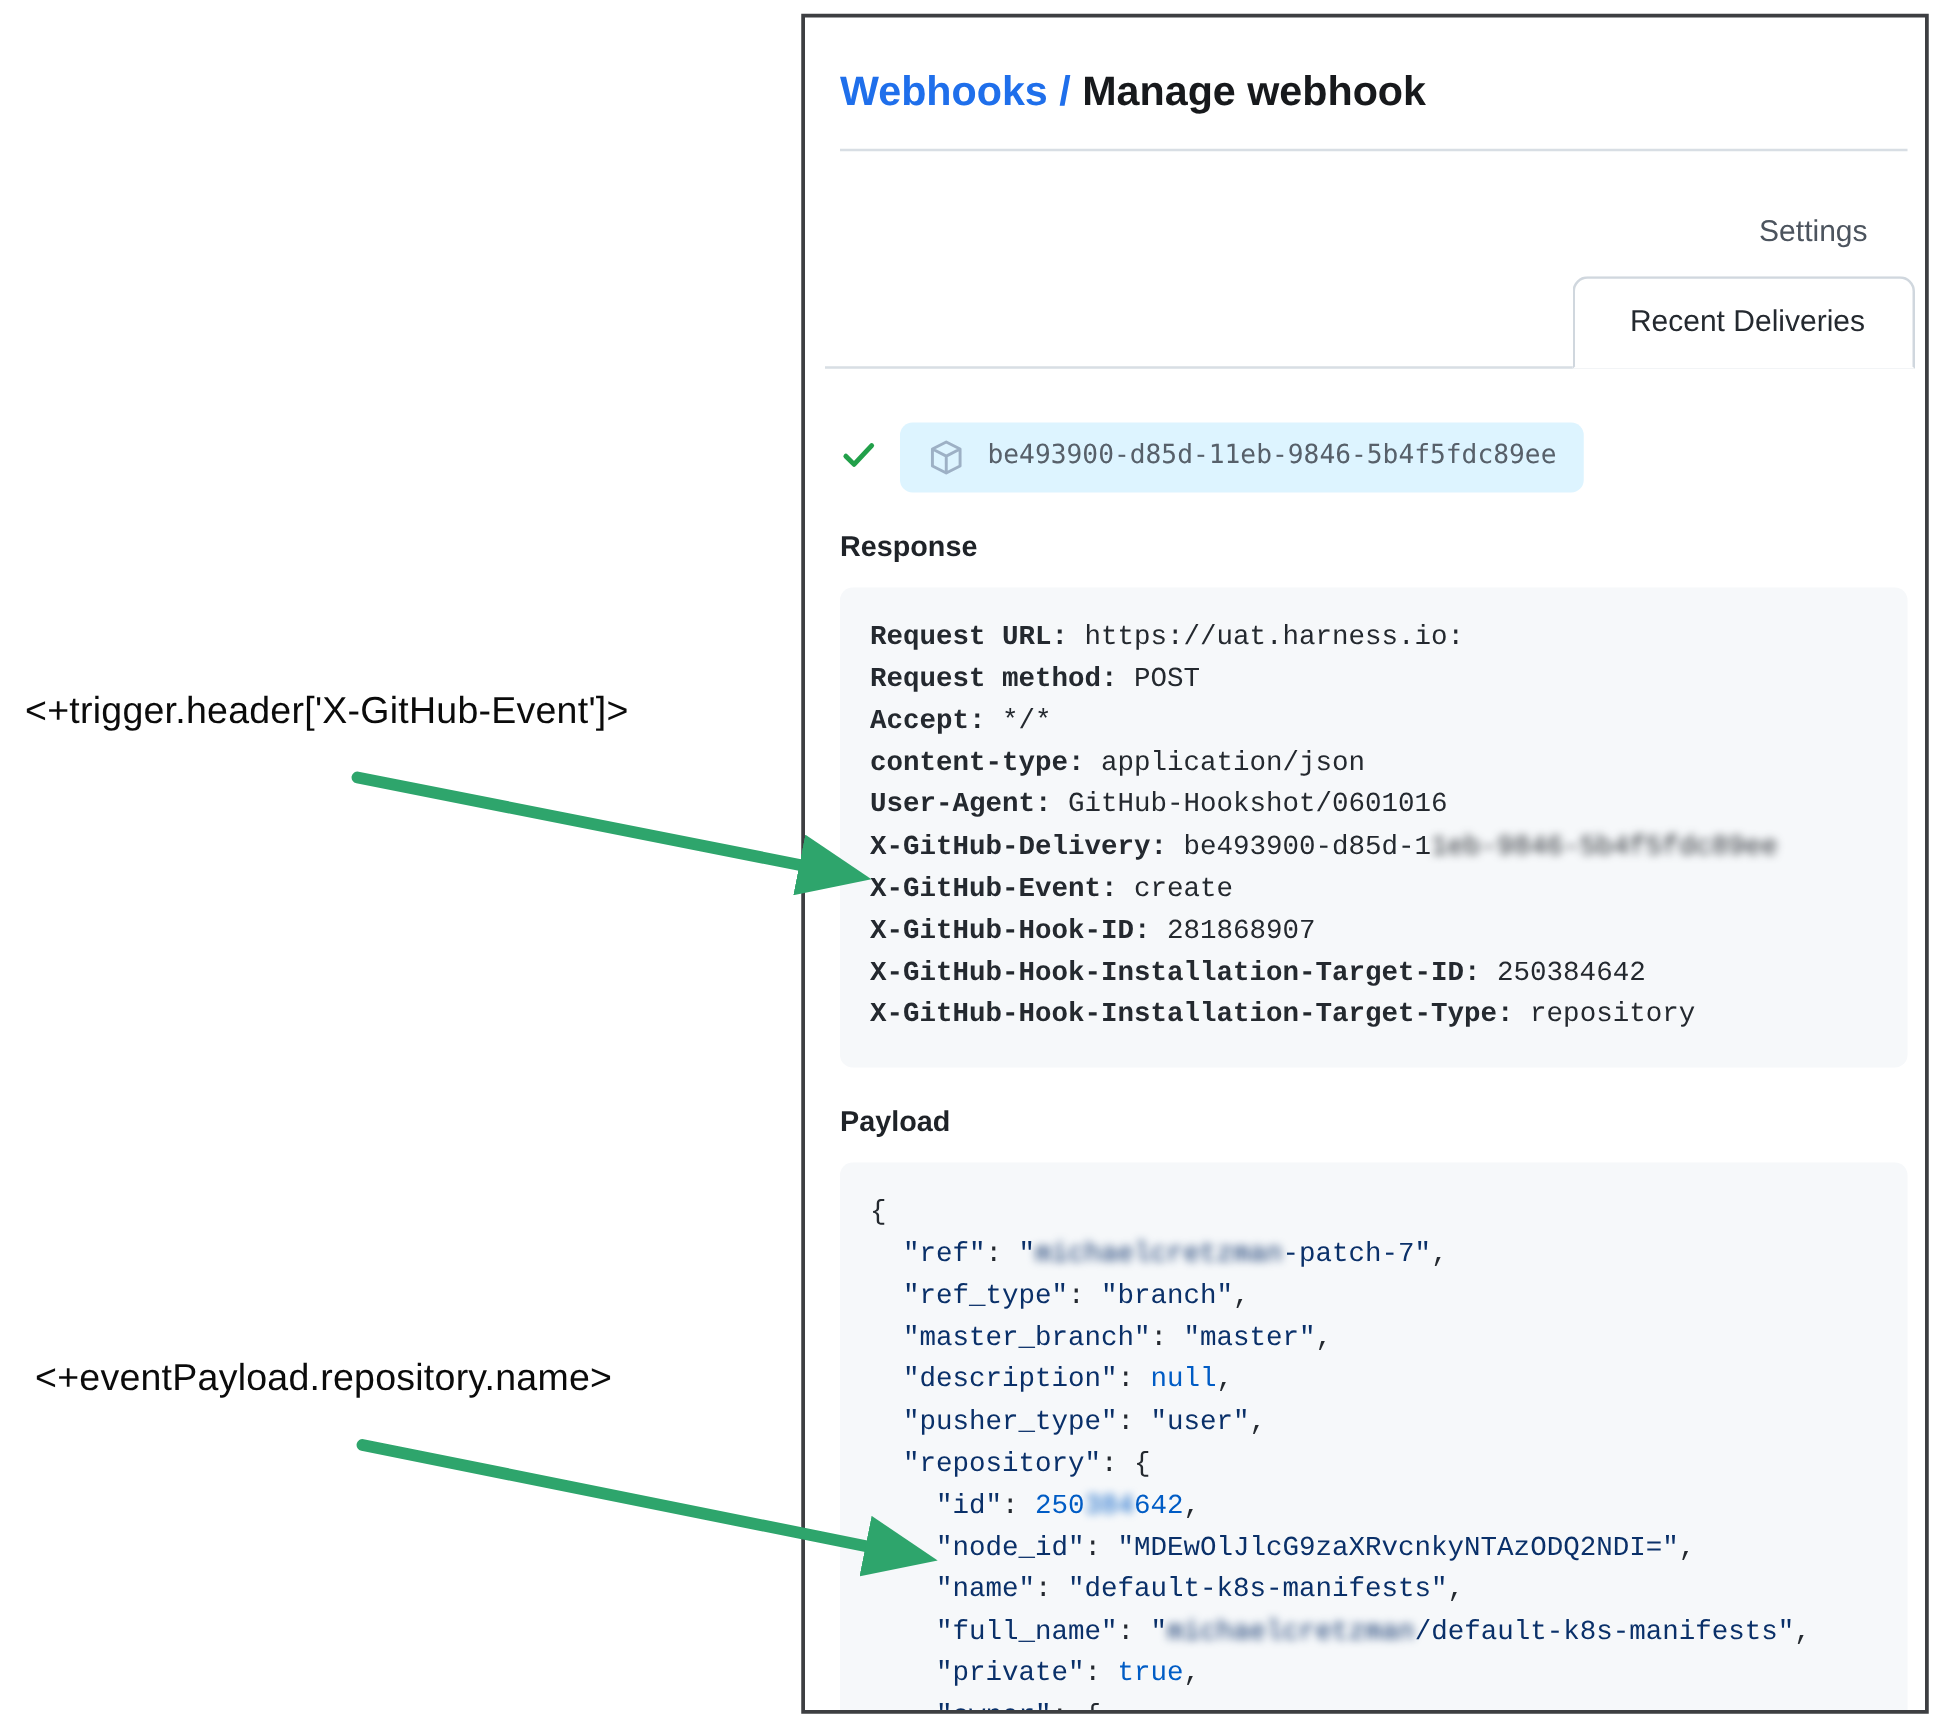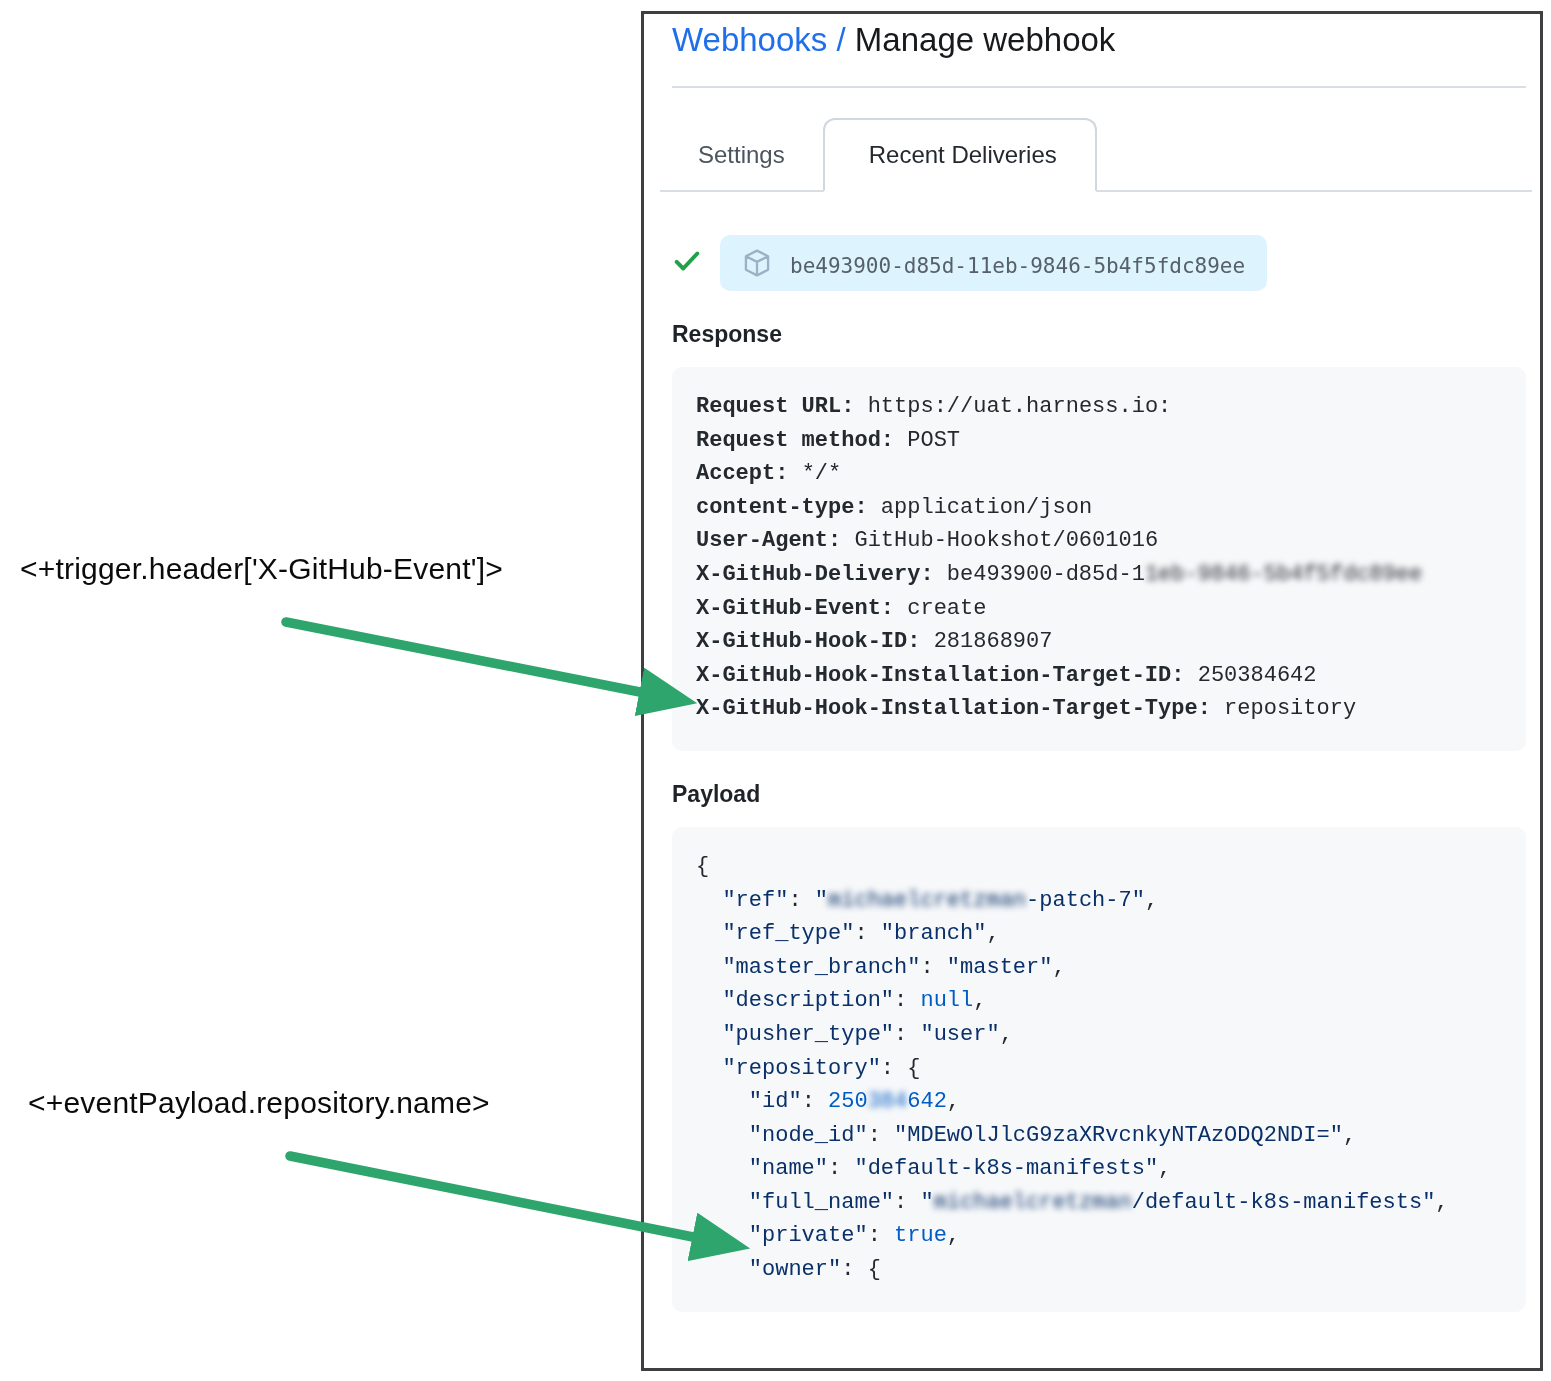--- a/index.html
+++ b/index.html
@@ -11,35 +11,35 @@
   .ann { position:absolute; font-size:30px; color:#0b0b0b; letter-spacing:0.2px; }
   .ann1 { left:20px;  top:552px; }
   .ann2 { left:28px;  top:1086px; }
 
   .overlay { position:absolute; left:0; top:0; z-index:6; pointer-events:none; }
 
   
   .panel { position:absolute; left:641px; top:11px; width:902px; height:1360px;
            background:#ffffff; border:3px solid #3d3f42; overflow:hidden; z-index:2; }
 
-  .crumb { margin:7px 28px 0 28px; font-size:33px; font-weight:400; color:#17191c; }
+  .crumb { margin:40px 28px 0 28px; font-size:33px; font-weight:700; color:#17191c; }
   .crumb a { color:#1f6feb; text-decoration:none; }
   .rule { margin:27px 14px 0 28px; border:none; border-top:2px solid #d8dee4; height:0; }
 
-  .tabs { display:flex; align-items:flex-end; border-bottom:2px solid #d8dee4; }
+  .tabs { display:flex; align-items:flex-end; border-bottom:2px solid #d8dee4;flex-direction:column; }
   .tabs1 { margin:30px 8px 0 16px; }
   .tabs2 { margin:18px 8px 0 28px; }
   .tab { font-size:24px; padding:21px 38px; color:#4c545e; cursor:pointer; white-space:nowrap;
          display:flex; align-items:center; gap:16px; }
   .tab.active { background:#fff; border:2px solid #d0d7de; border-bottom:2px solid #ffffff;
                 margin-bottom:-2px; border-radius:12px 12px 0 0; color:#24292f;padding-left:44px; }
 
   .delivery { display:flex; align-items:center; gap:18px; margin:43px 0 0 28px; }
   .check { color:#22a04a; flex:0 0 auto; }
-  .pill { display:flex; align-items:flex-end; gap:18px; background:#ddf4ff;
+  .pill { display:flex; align-items:flex-start; gap:18px; background:#ddf4ff;
           border-radius:10px; padding:13px 22px; cursor:pointer; }
   .pill .id { font-family:"DejaVu Sans Mono", monospace; font-size:21px; color:#57606a; }
 
   .badge { background:#2da44e; color:#ffffff; font-family:"DejaVu Sans Mono", monospace;
            font-size:19px; padding:6px 14px; border-radius:11px; }
 
   h3.sect { margin:30px 0 0 28px; font-size:23px; font-weight:700; color:#1f2328; }
   .codebox { margin:19px 14px 0 28px; background:#f6f8fa; border-radius:10px;
              padding:23px 18px 25px 24px; font-family:Liberation Mono, monospace;
              font-size:22px; line-height:33.6px; color:#24292f; }

